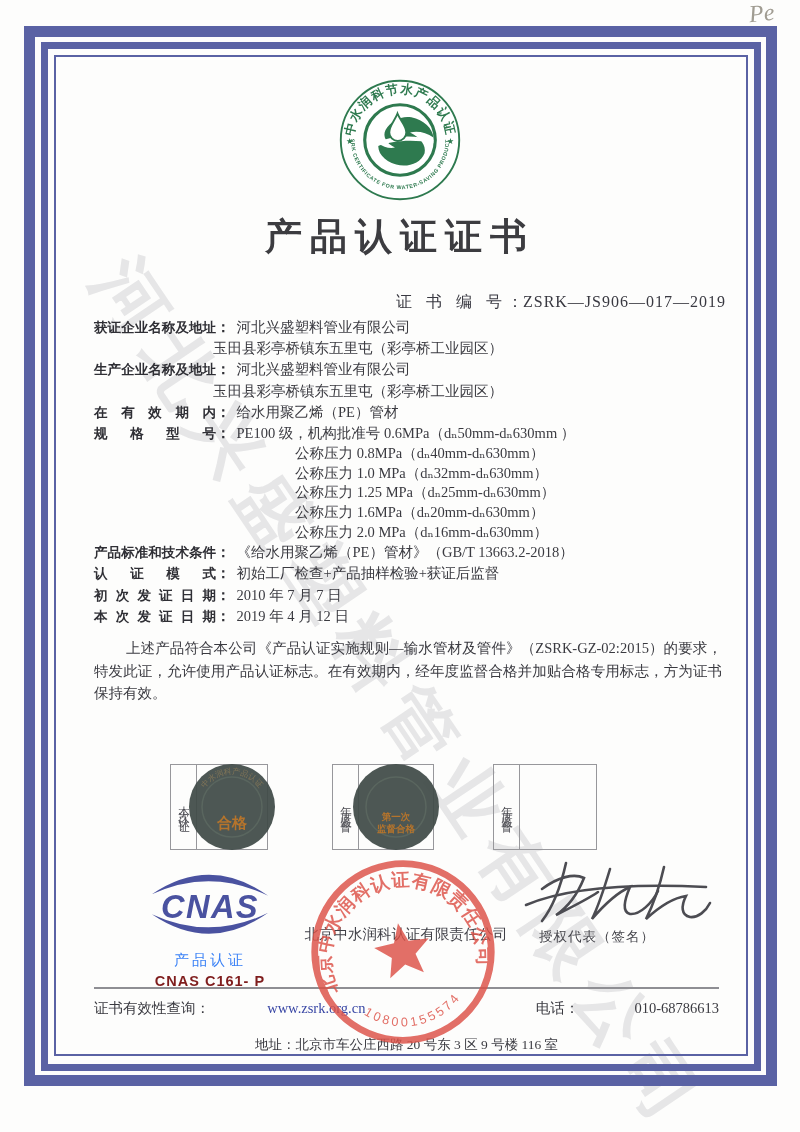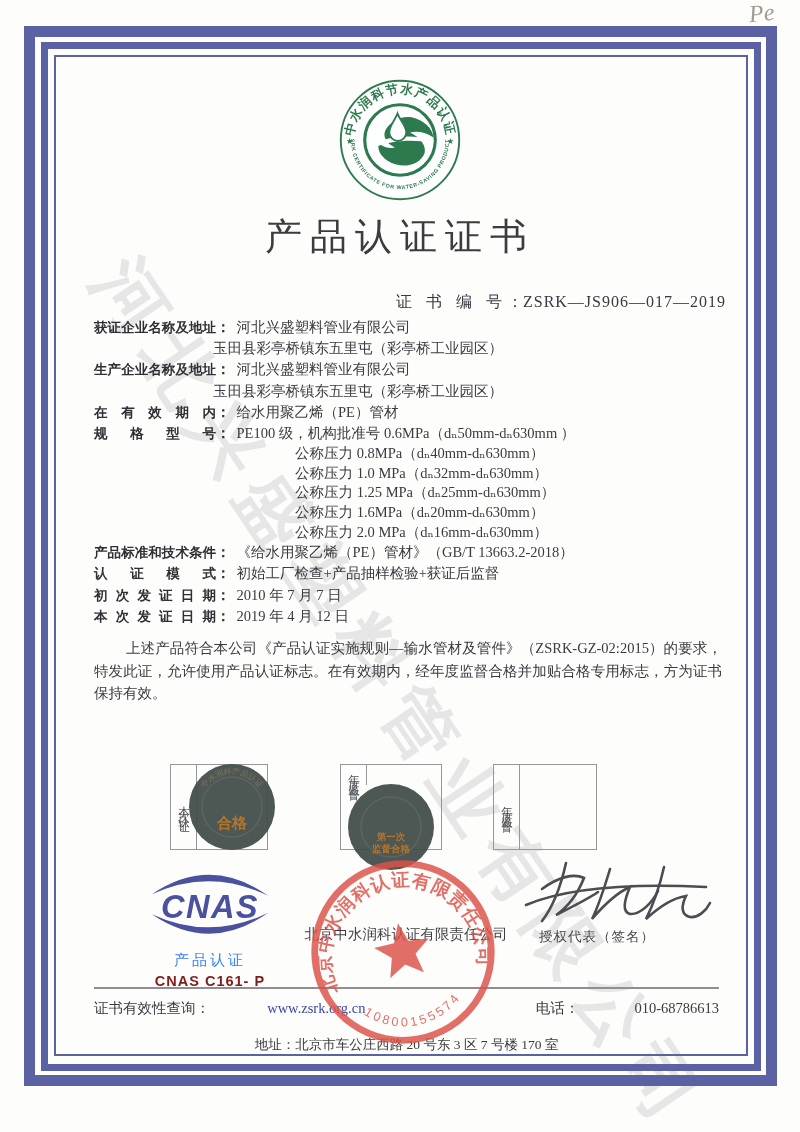--- a/index.html
+++ b/index.html
@@ -23,21 +23,21 @@
   }
   .pe-mark{
     position:absolute;top:0px;right:26px;z-index:4;
     font-style:italic;font-size:24px;color:#a09c92;transform:rotate(-6deg);
   }
   
   .logo{position:absolute;left:337px;top:77px;width:126px;height:126px;z-index:2;}
   .title{
     position:absolute;top:212px;left:0;width:100%;text-align:center;z-index:2;
     font-family:"Liberation Sans","DejaVu Sans",sans-serif;
-    font-size:37px;font-weight:normal;letter-spacing:8px;color:#3c3c40;
+    font-size:37px;font-weight:bold;letter-spacing:8px;color:#3c3c40;
   }
   .certno{position:absolute;top:292px;right:74px;z-index:2;font-size:16px;color:#393941;}
   .certno .lab{letter-spacing:5px;}
   .certno .val{letter-spacing:1px;}
   
   .fields{position:absolute;left:94px;top:317px;width:632px;z-index:2;font-size:14.5px;}
   .frow,.fextra{line-height:21.2px;}
   .flabel{
     display:inline-block;width:122px;vertical-align:bottom;
     text-align:justify;text-align-last:justify;
@@ -49,21 +49,21 @@
   .fextra{margin-left:119px;}
   .fextra.wide{margin-left:201px;line-height:19.6px;}
   
   .para{
     position:absolute;left:94px;top:637px;width:628px;z-index:2;
     font-size:14.5px;line-height:22.5px;text-indent:2.2em;text-align:justify;
   }
   
   .sbox{position:absolute;top:764px;height:84px;border:1px solid #97979b;display:flex;z-index:2;background:transparent;}
   .sbox1{left:170px;width:96px;}
-  .sbox2{left:340px;width:100px;flex-direction:column;}
+  .sbox2{left:332px;width:100px;}
   .sbox3{left:493px;width:102px;}
   .sbox .vlab{
     width:25px;border-right:1px solid #97979b;display:flex;align-items:center;justify-content:center;
     writing-mode:vertical-rl;text-orientation:upright;
     font-size:11.5px;letter-spacing:5px;color:#4c4c52;
     font-family:"Liberation Sans","DejaVu Sans",sans-serif;
   }
   .sbox .sarea{flex:1;position:relative;}
   .sbox .sarea svg{position:absolute;top:-3px;left:50%;margin-left:-45px;}
   
@@ -212,13 +212,13 @@
 <div class="sig-label">授权代表（签名）</div>
 
 <div class="divider"></div>
 <div class="query">
   <span>证书有效性查询：</span>
     <span class="url">www.zsrk.org.cn</span>
     <span class="gap"></span>
     <span>电话：</span>
     <span>010-68786613</span>
 </div>
-<div class="addr">地址：北京市车公庄西路 20 号东 3 区 7 号楼 170 室</div>
+<div class="addr">地址：北京市车公庄西路 20 号东 3 区 9 号楼 116 室</div>
 
 </body></html>

